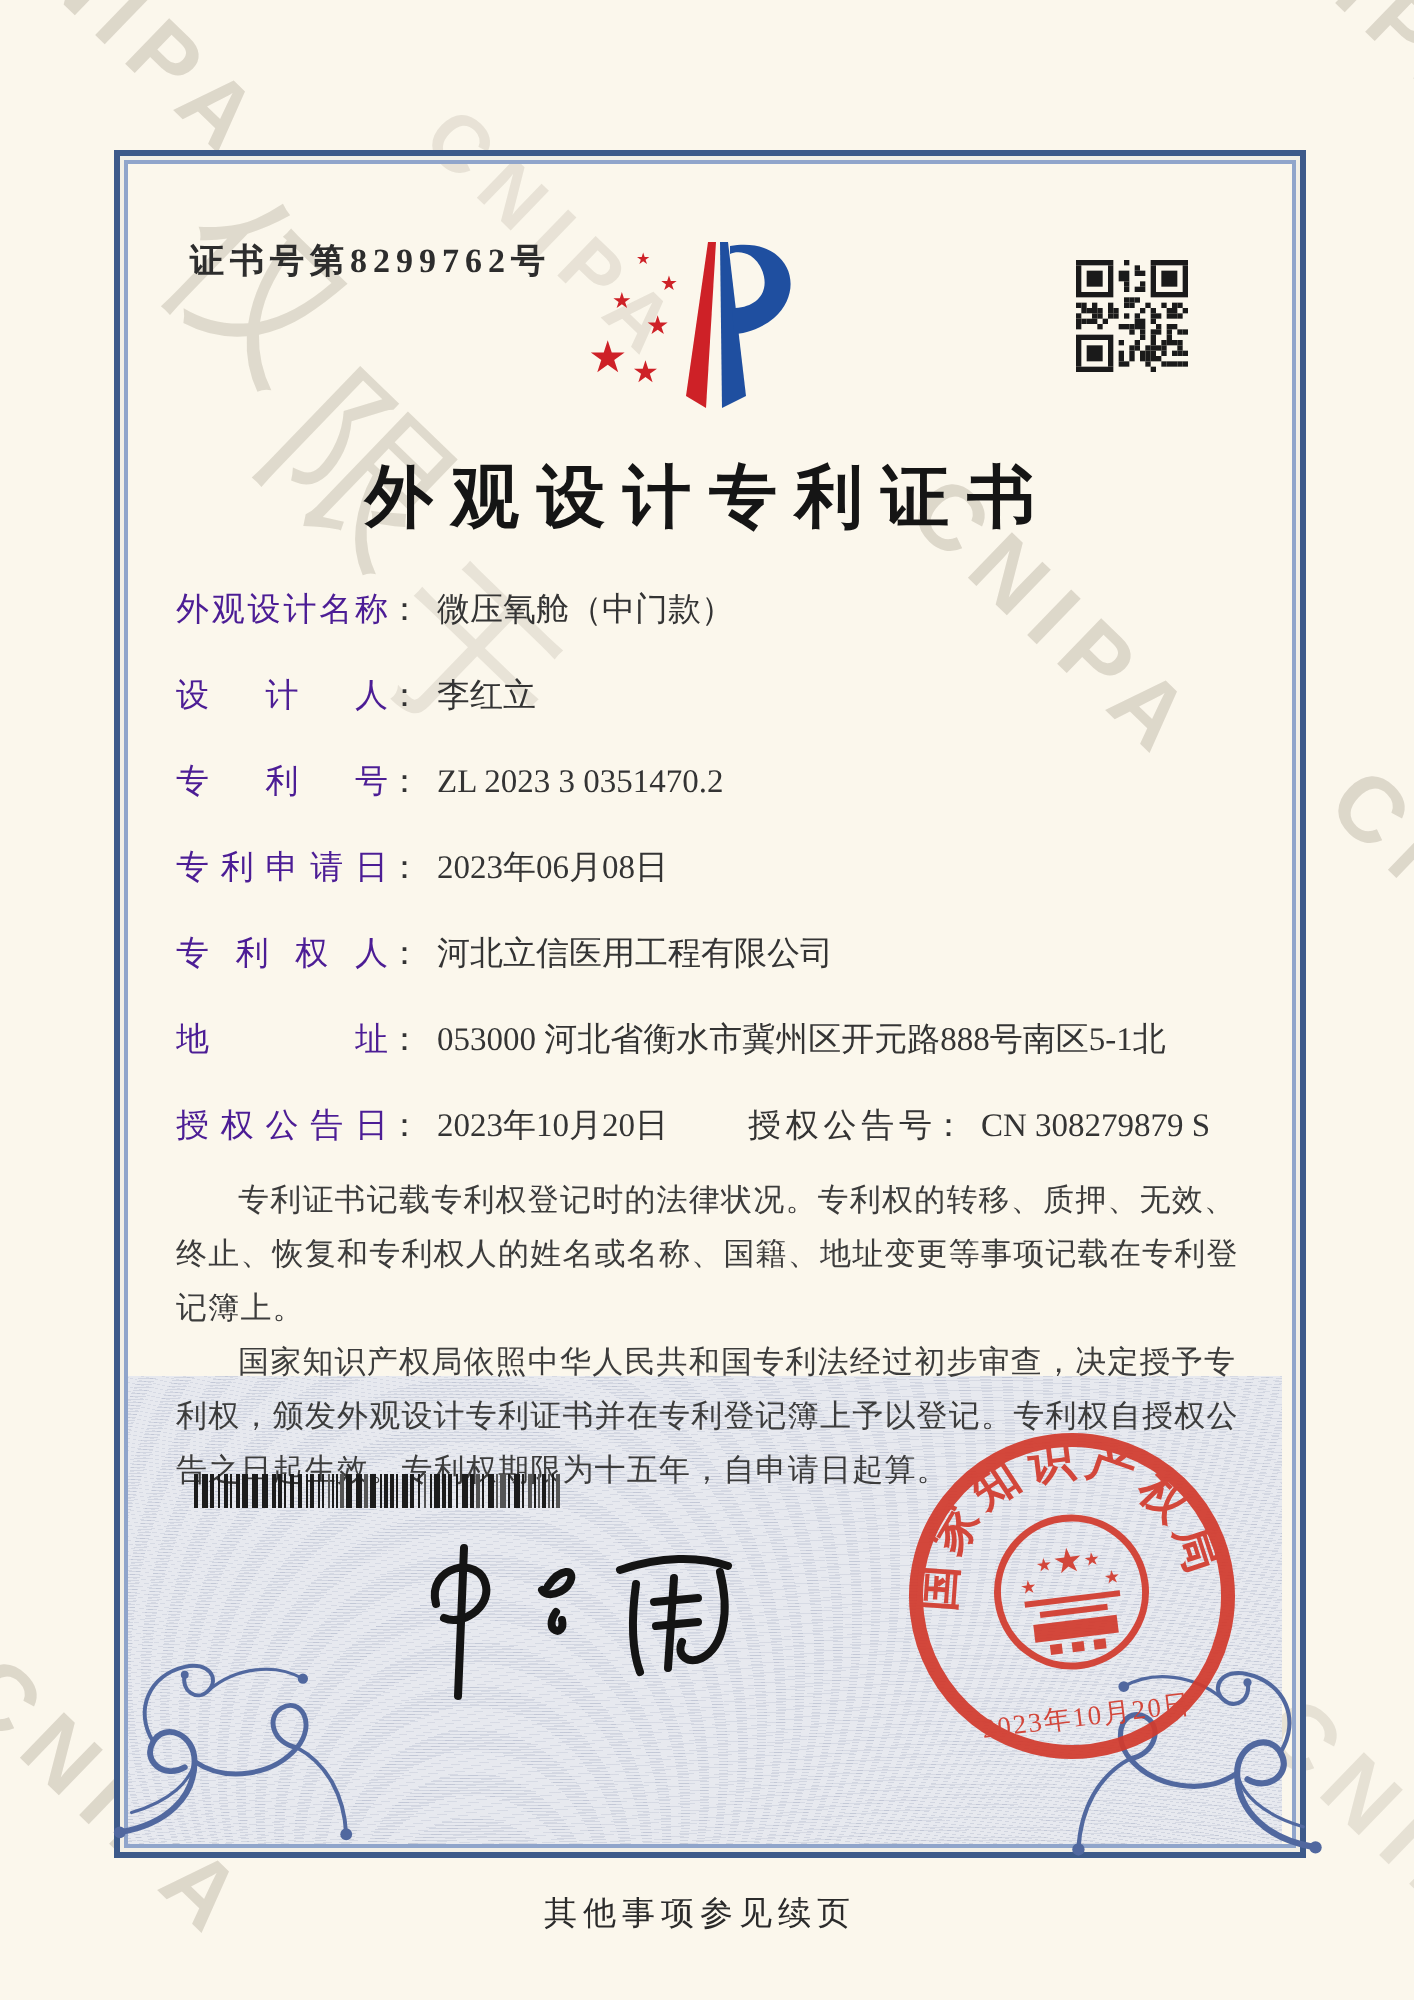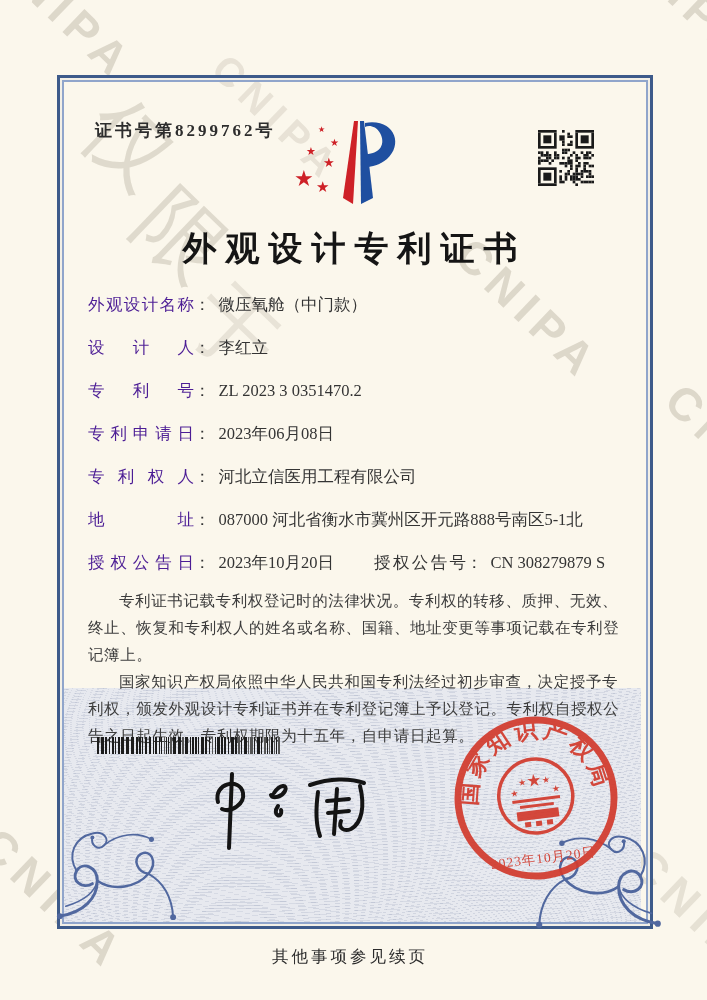--- a/index.html
+++ b/index.html
@@ -266,21 +266,21 @@
     <div class="frow">
       <span class="lbl">专利号</span><span class="colon">：</span><span class="val">ZL 2023 3 0351470.2</span>
     </div>
     <div class="frow">
       <span class="lbl">专利申请日</span><span class="colon">：</span><span class="val">2023年06月08日</span>
     </div>
     <div class="frow">
       <span class="lbl">专利权人</span><span class="colon">：</span><span class="val">河北立信医用工程有限公司</span>
     </div>
     <div class="frow">
-      <span class="lbl">地址</span><span class="colon">：</span><span class="val">087000 河北省衡水市冀州区开元路888号南区5-1北</span>
+      <span class="lbl">地址</span><span class="colon">：</span><span class="val">053000 河北省衡水市冀州区开元路888号南区5-1北</span>
     </div>
     <div class="frow">
       <span><span class="lbl">授权公告日</span><span class="colon">：</span><span class="val">2023年10月20日</span></span><span class="pair-r"><span class="lbl-r">授权公告号</span><span class="colon">：</span><span class="val">CN 308279879 S</span></span>
     </div>
   </div>
 
   <div class="body-text">
     <p>专利证书记载专利权登记时的法律状况。专利权的转移、质押、无效、终止、恢复和专利权人的姓名或名称、国籍、地址变更等事项记载在专利登记簿上。</p>
     <p>国家知识产权局依照中华人民共和国专利法经过初步审查，决定授予专利权，颁发外观设计专利证书并在专利登记簿上予以登记。专利权自授权公告之日起生效。专利权期限为十五年，自申请日起算。</p>
   </div>

